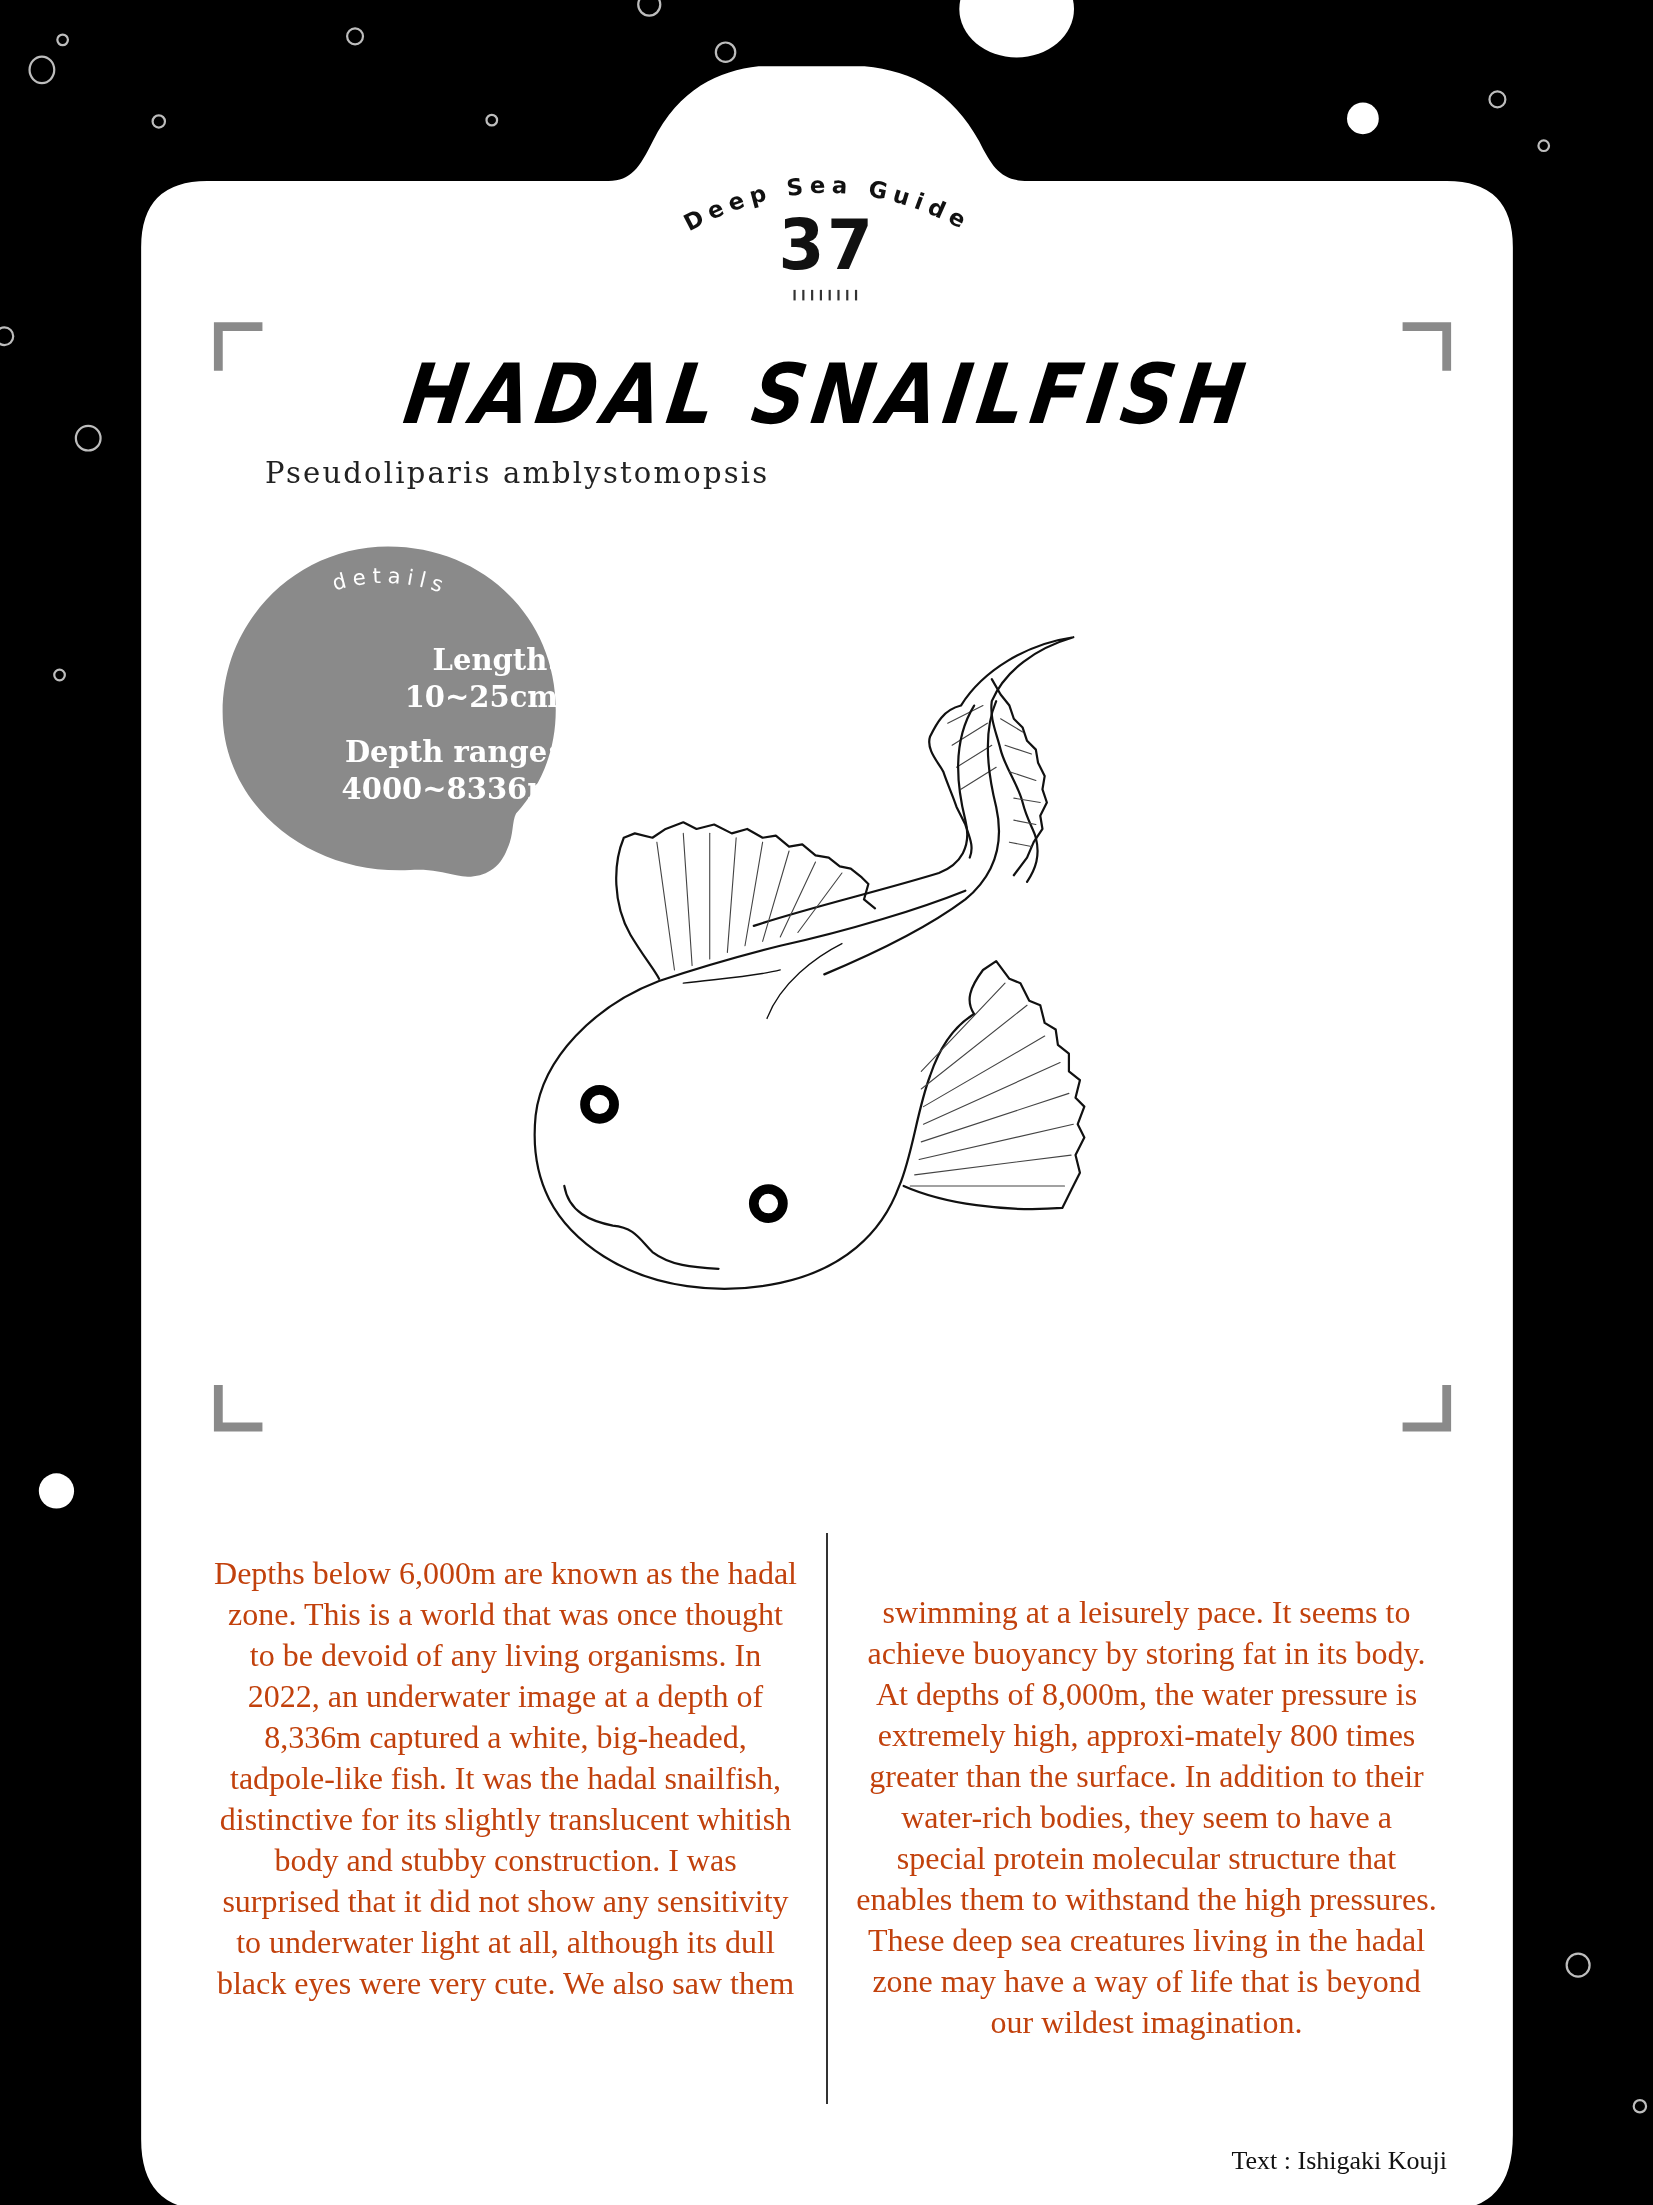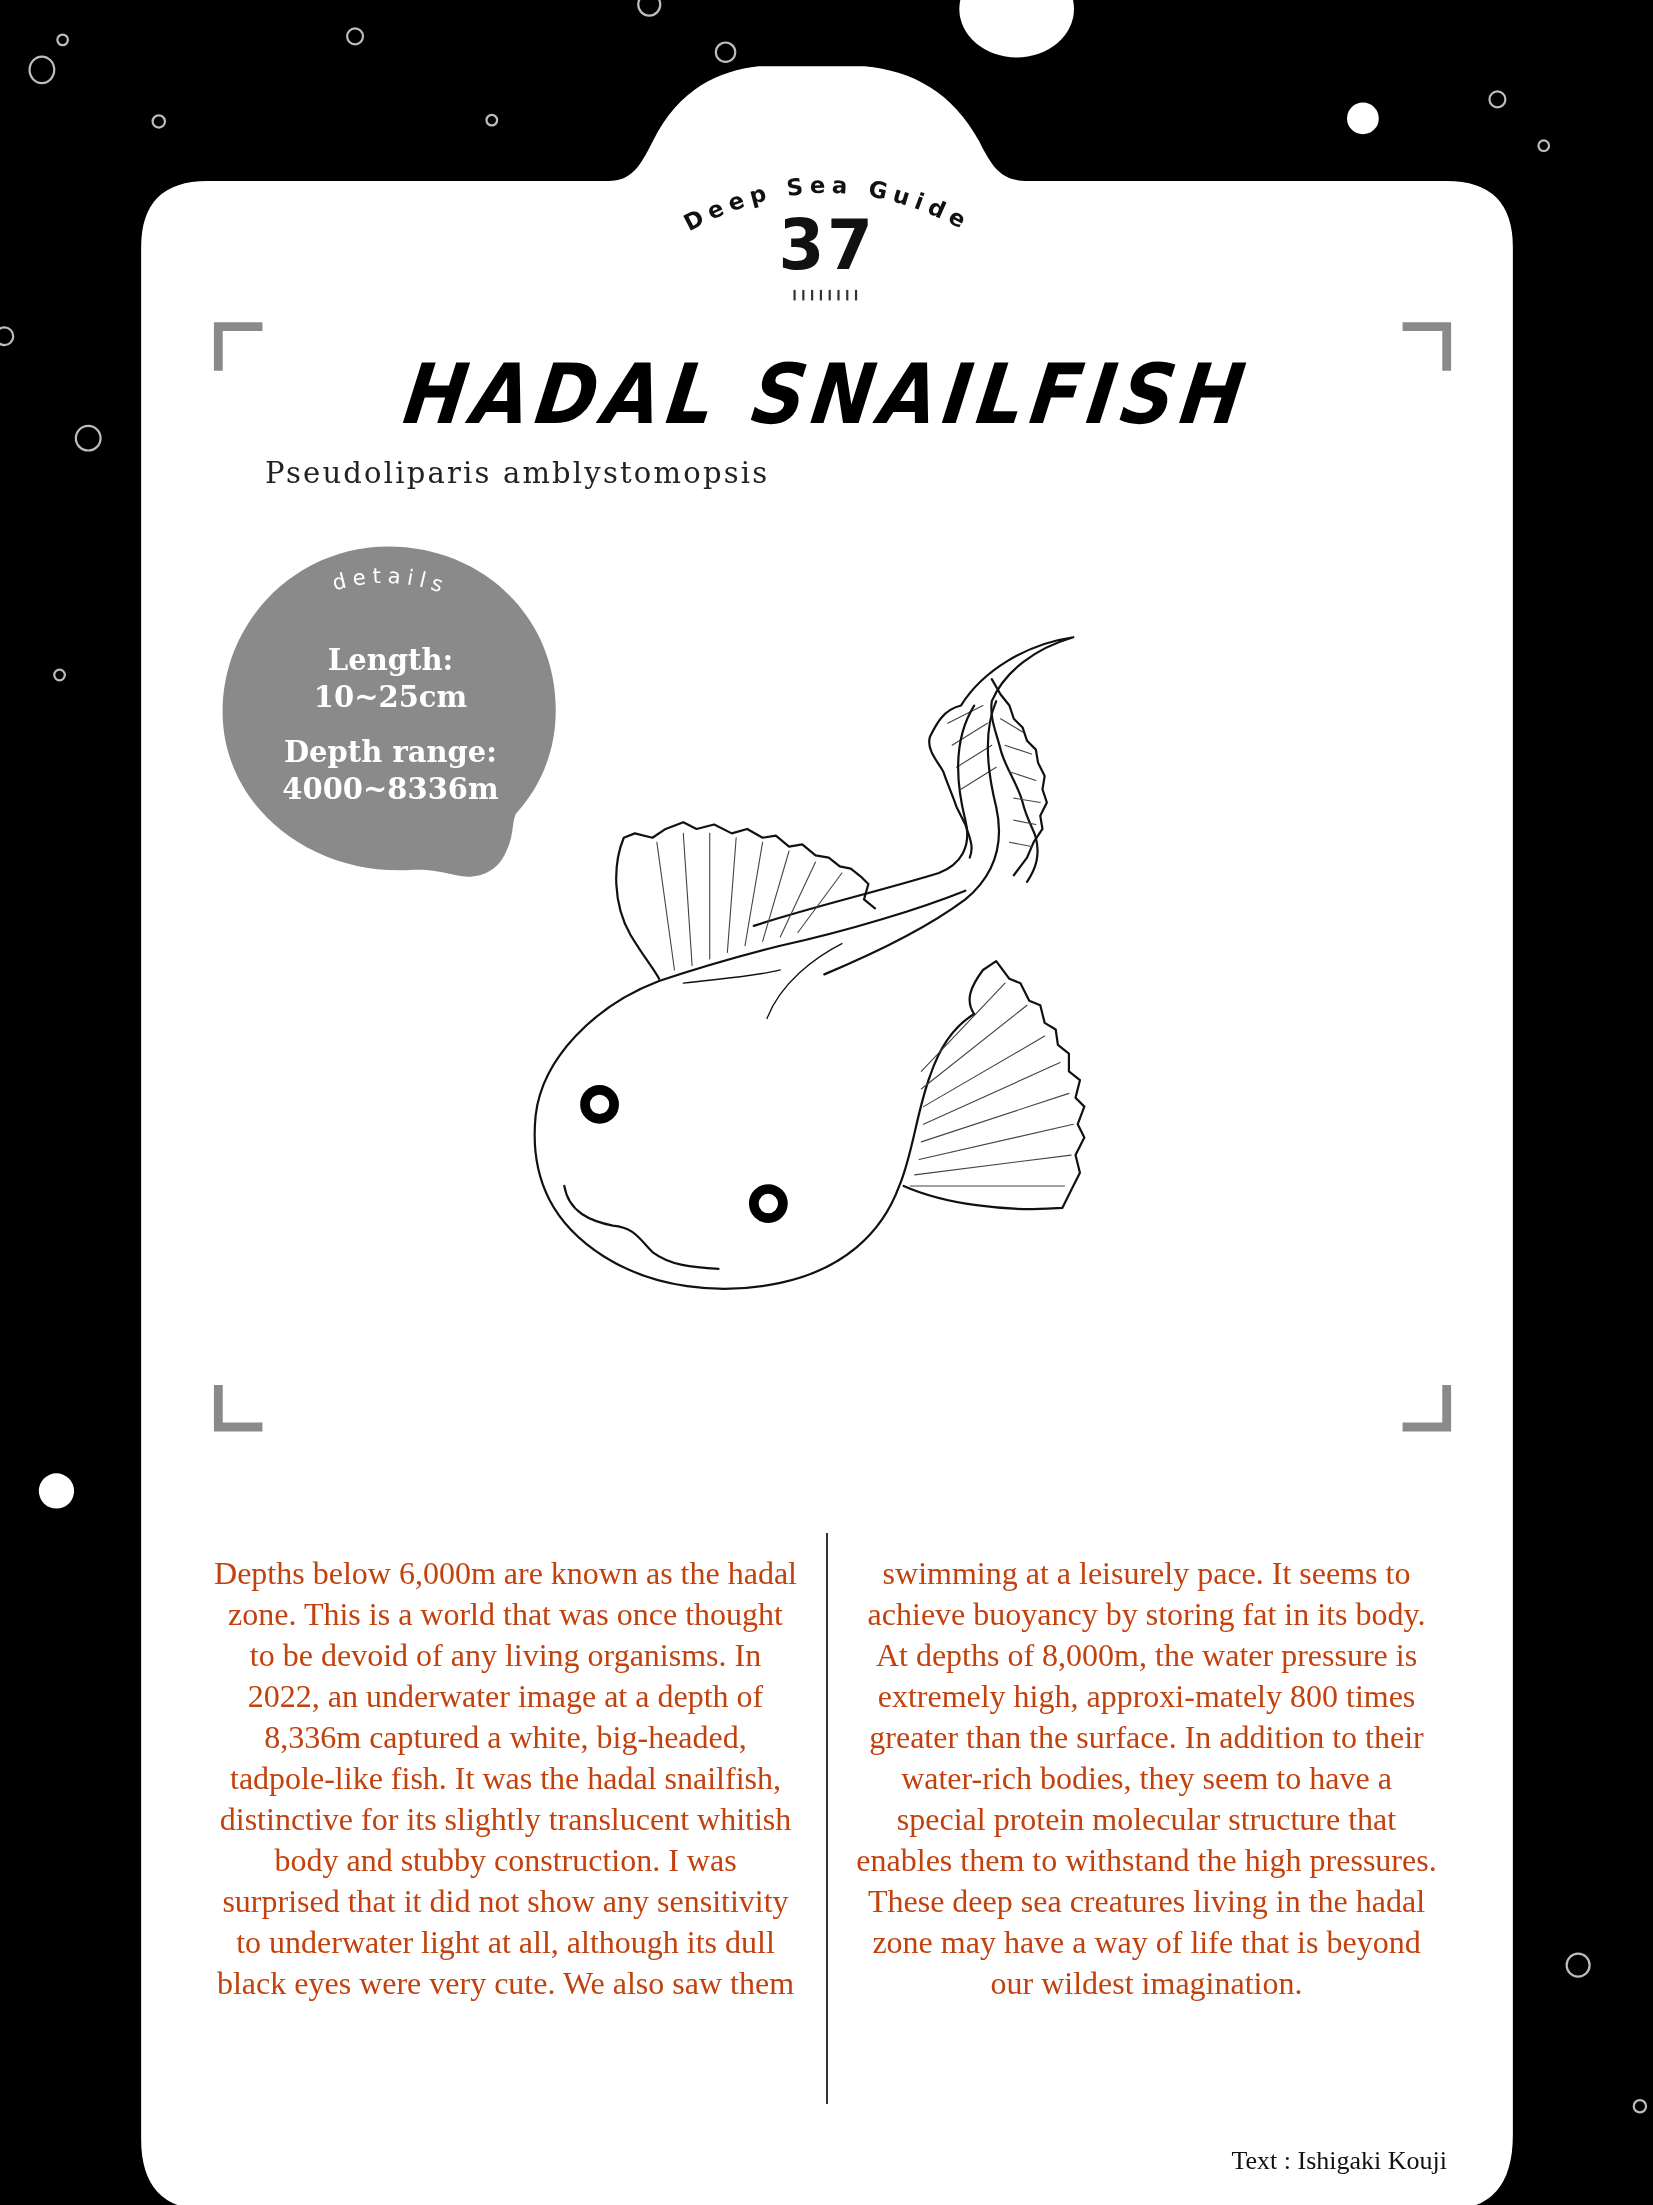--- a/index.html
+++ b/index.html
@@ -32,38 +32,38 @@
   }
   #scientific-name {
     left: 265px; top: 456px; width: 1125px; text-align: left;
     font-family: "DejaVu Serif", serif; font-size: 29px;
     color: #222; letter-spacing: 2.2px;
   }
 
   
   #details-blob { left: 216px; top: 540px; width: 353px; height: 353px; }
   .detail-text {
-    width: 335px; text-align: center; color: #fff;
+    width: 335px; text-align: right; color: #fff;
     font-family: "DejaVu Serif", serif; font-weight: bold;
     font-size: 29px; line-height: 37px; left: 223px;
   }
   #detail-length { top: 642px; }
   #detail-depth { top: 734px; }
 
   
   #fish-illustration { left: 507px; top: 617px; width: 617px; height: 728px; }
 
   
   .col {
     top: 1553px; width: 587px; text-align: center;
     font-family: "Liberation Serif", "DejaVu Serif", serif;
     font-size: 32px; line-height: 41px; color: #c2410c;
   }
   #col-left { left: 212px; }
-  #col-right { left: 853px; }
+  #col-right { left: 853px; margin-top: 39px; }
   #col-divider { left: 826px; top: 1533px; width: 2.2px; height: 571px; background: #333; }
 
   #credit {
     left: 1125px; top: 2146px; width: 322px; text-align: right;
     font-family: "Liberation Serif", "DejaVu Serif", serif;
     font-size: 26px; color: #111;
   }
 </style>
 </head>
 <body>

